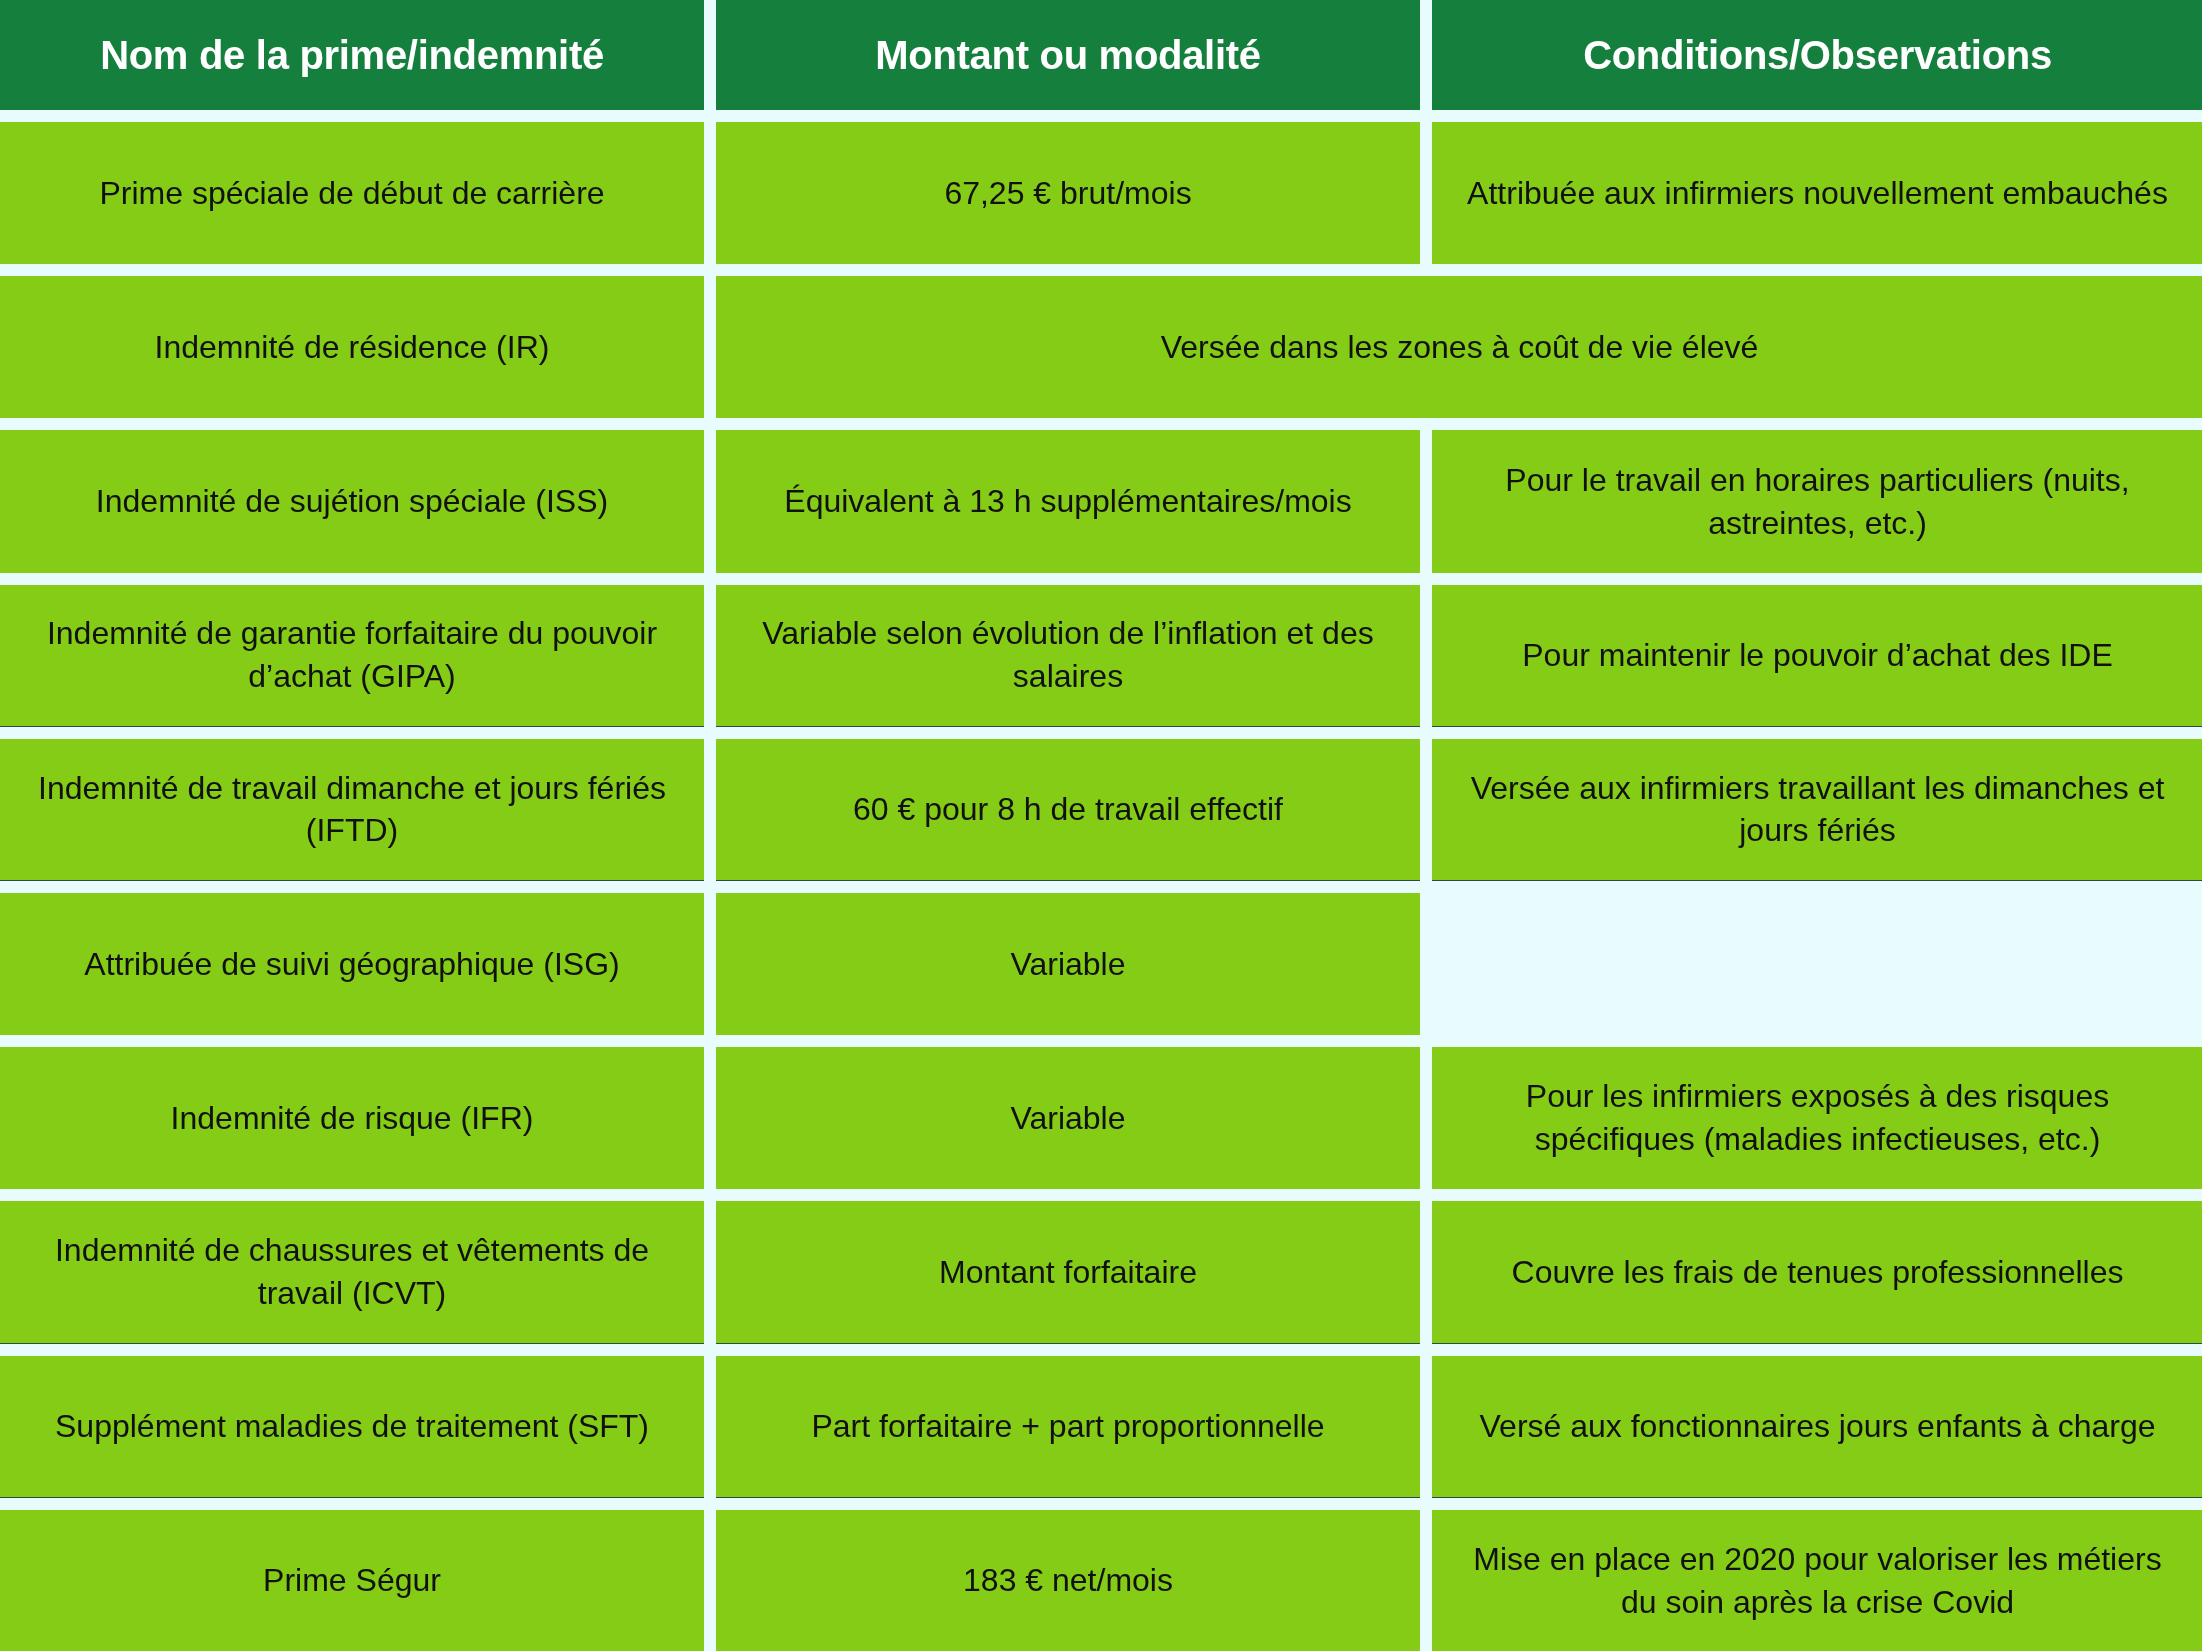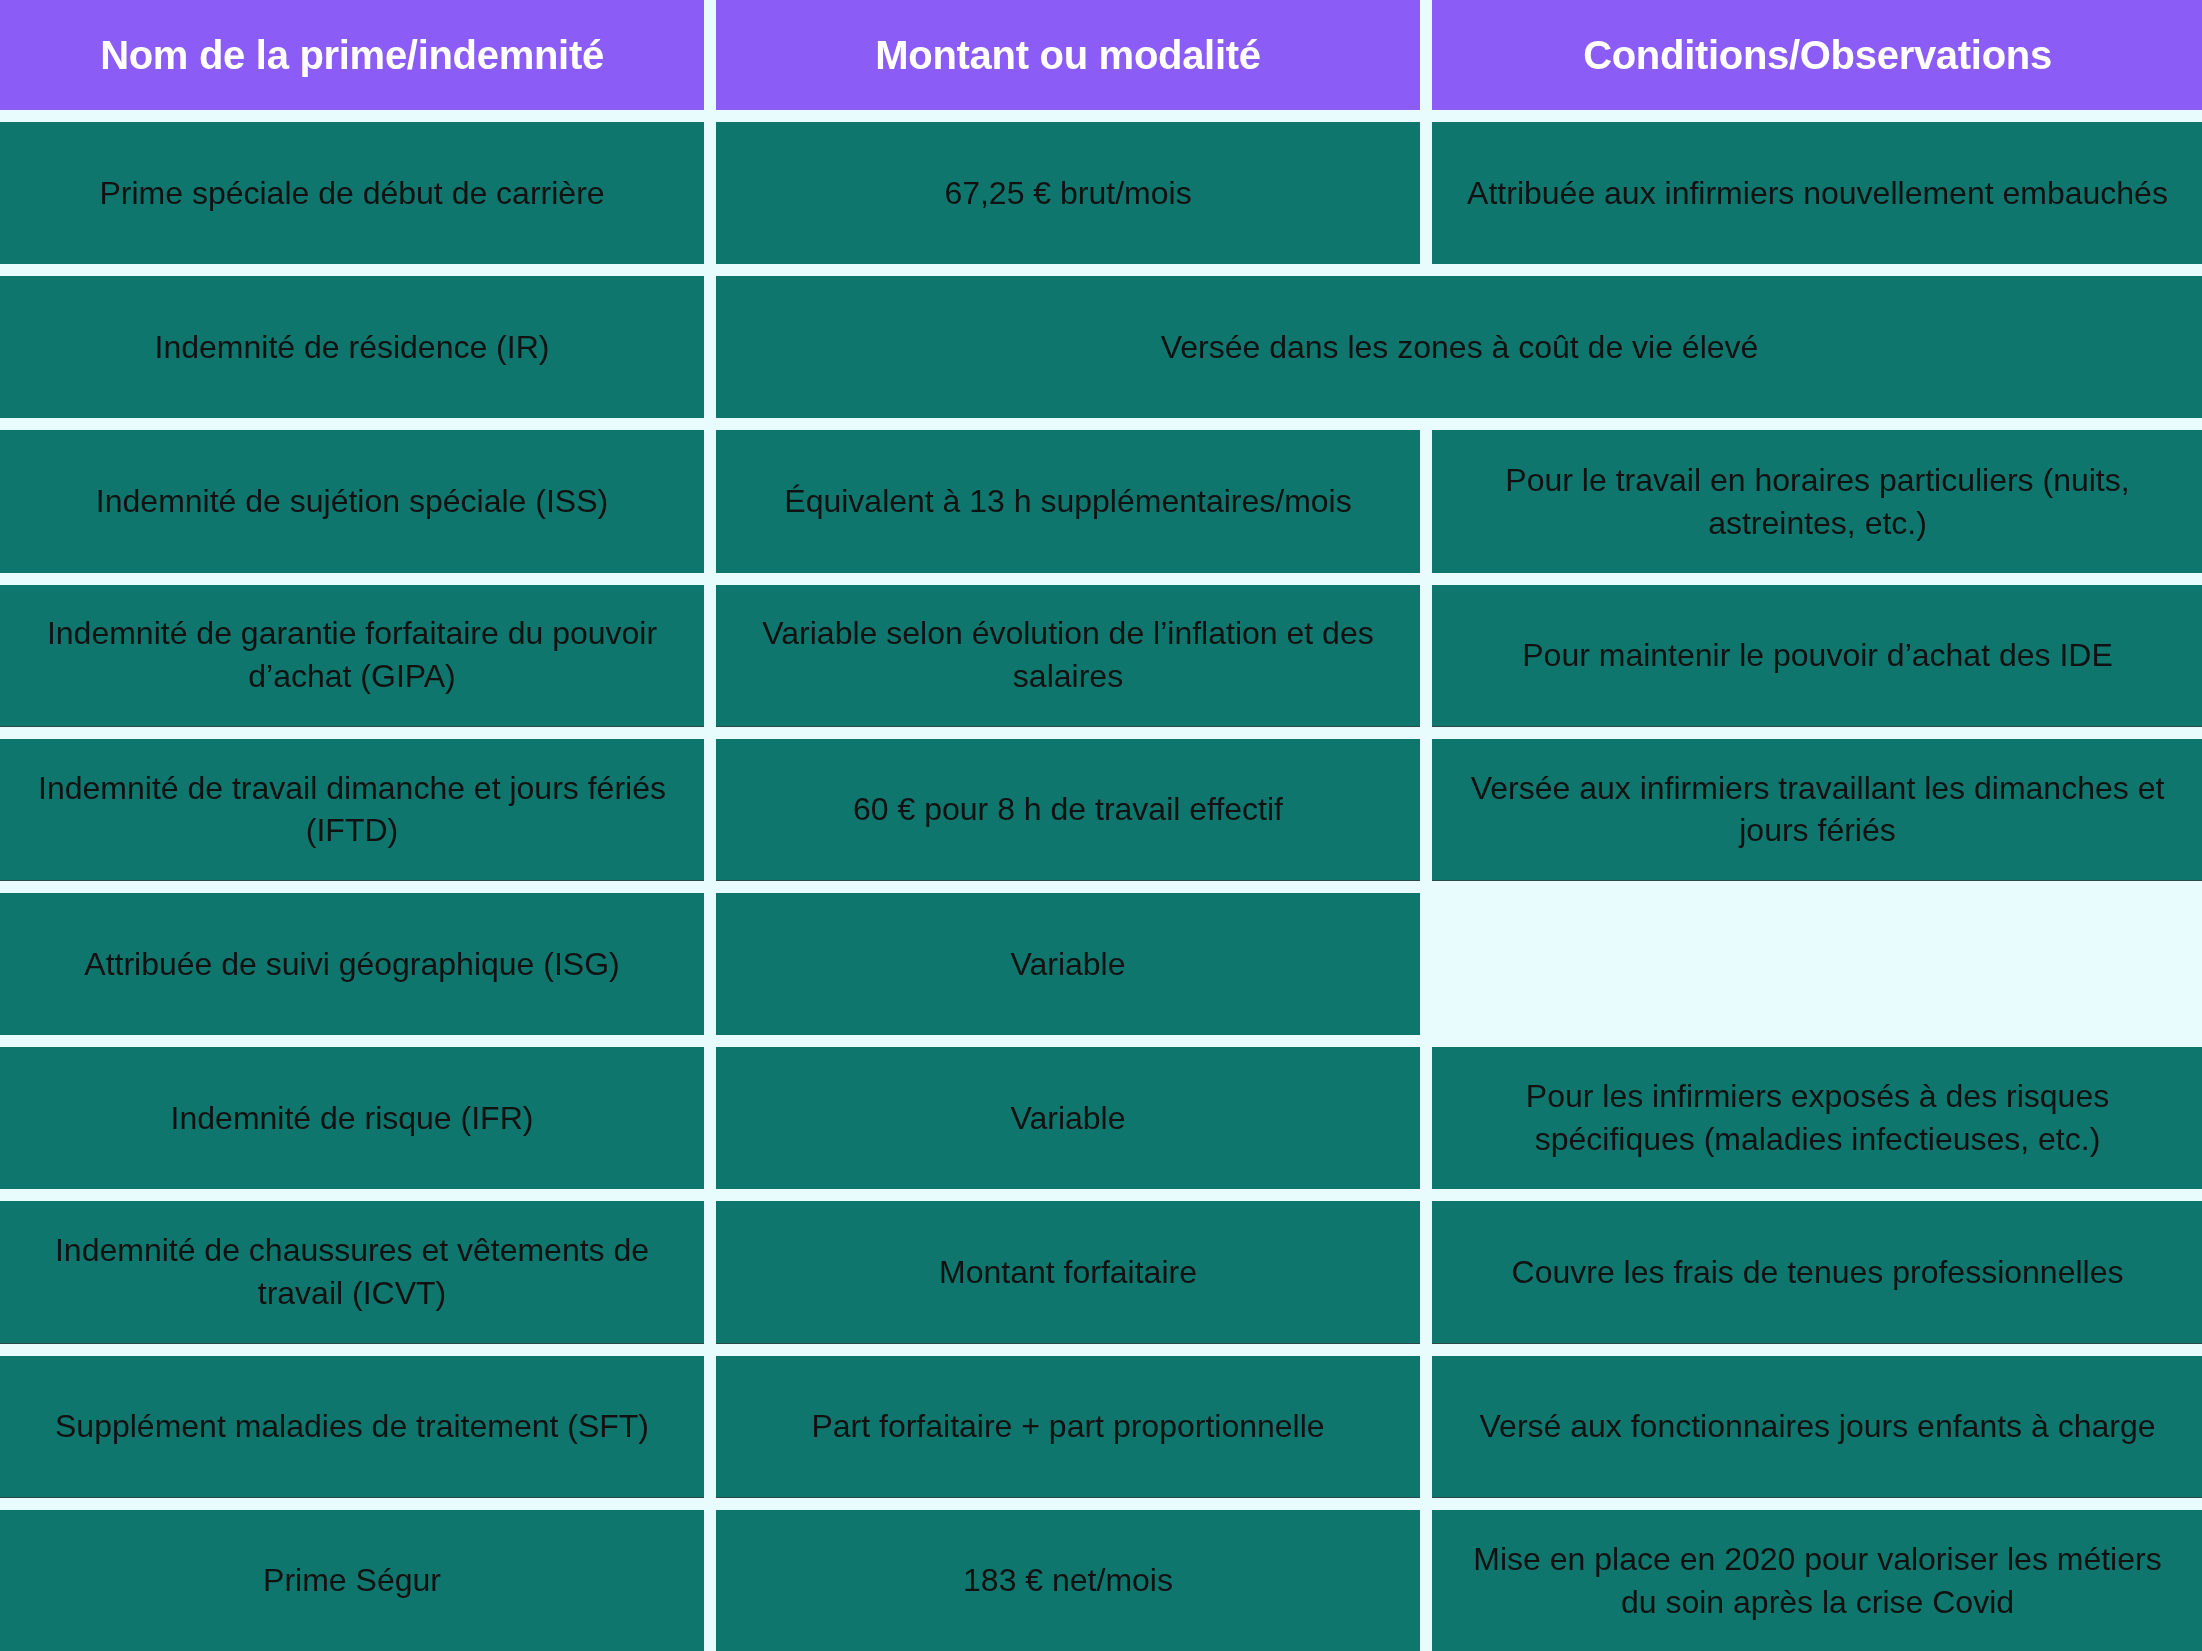--- a/index.html
+++ b/index.html
@@ -28,21 +28,21 @@
   
   .thead {
     display: flex;
     width: 100%;
     height: 110px;
     flex: 0 0 110px;
     column-gap: 12px;
     margin-bottom: 12px;
   }
   .th {
-    background: #8b5cf6;
+    background: #15803d;
     color: #ffffff;
     display: flex;
     align-items: center;
     justify-content: center;
     text-align: center;
     font-size: 40px;
     font-weight: 700;
     letter-spacing: -0.3px;
     line-height: 1.1;
     box-sizing: border-box;
@@ -57,21 +57,21 @@
     row-gap: 12px;
   }
   .tr {
     display: flex;
     width: 100%;
     column-gap: 12px;
     flex: 1 1 0;
     min-height: 0;
   }
   .td {
-    background: #0f766e;
+    background: #84cc16;
     color: #111111;
     display: flex;
     align-items: center;
     justify-content: center;
     text-align: center;
     font-size: 32px;
     font-weight: 400;
     line-height: 1.34;
     box-sizing: border-box;
     padding: 6.9px 22.4px;

